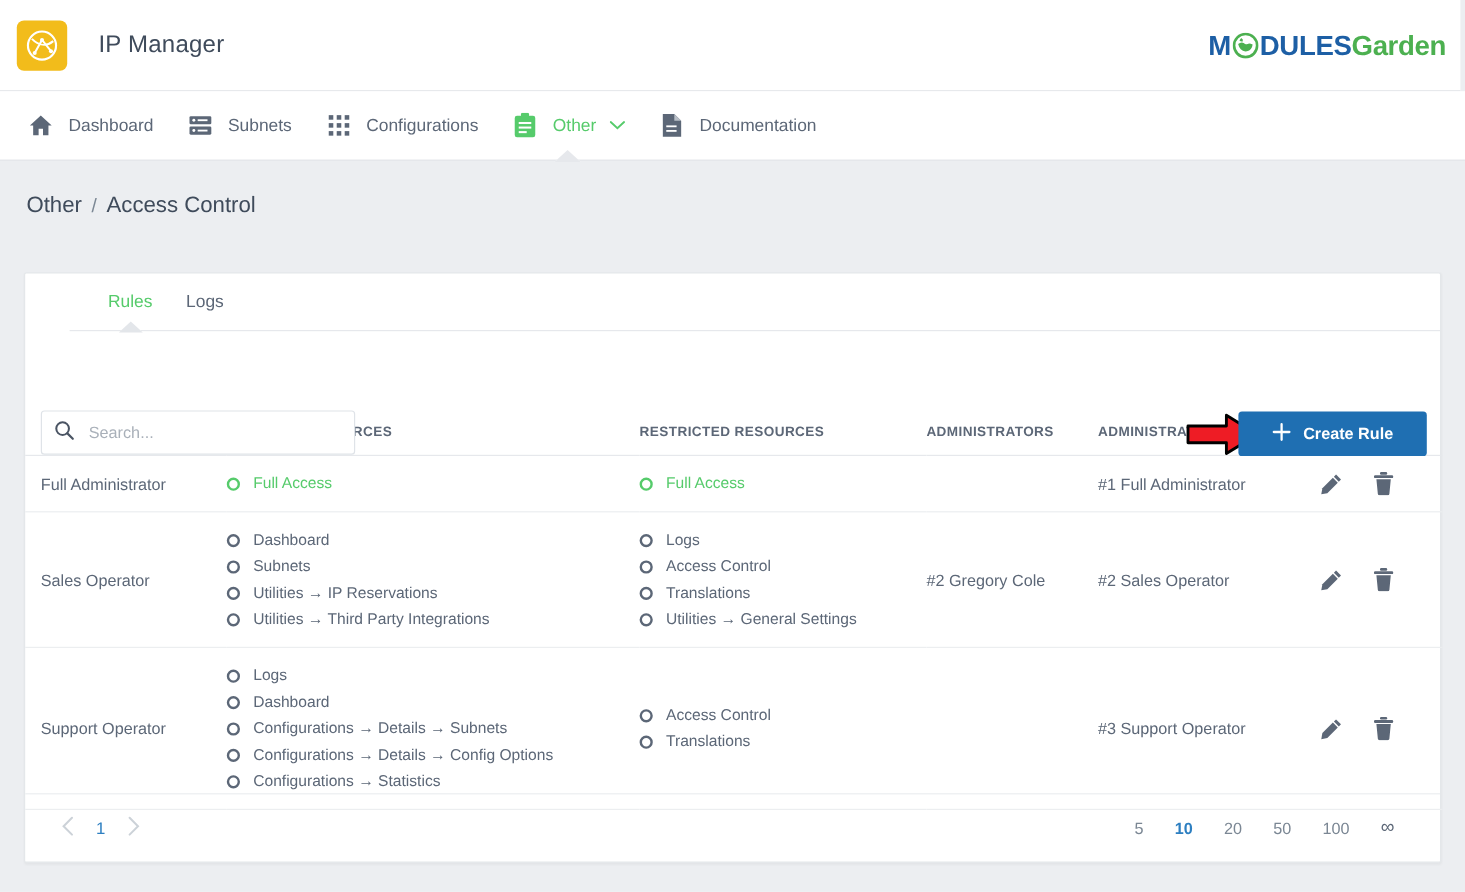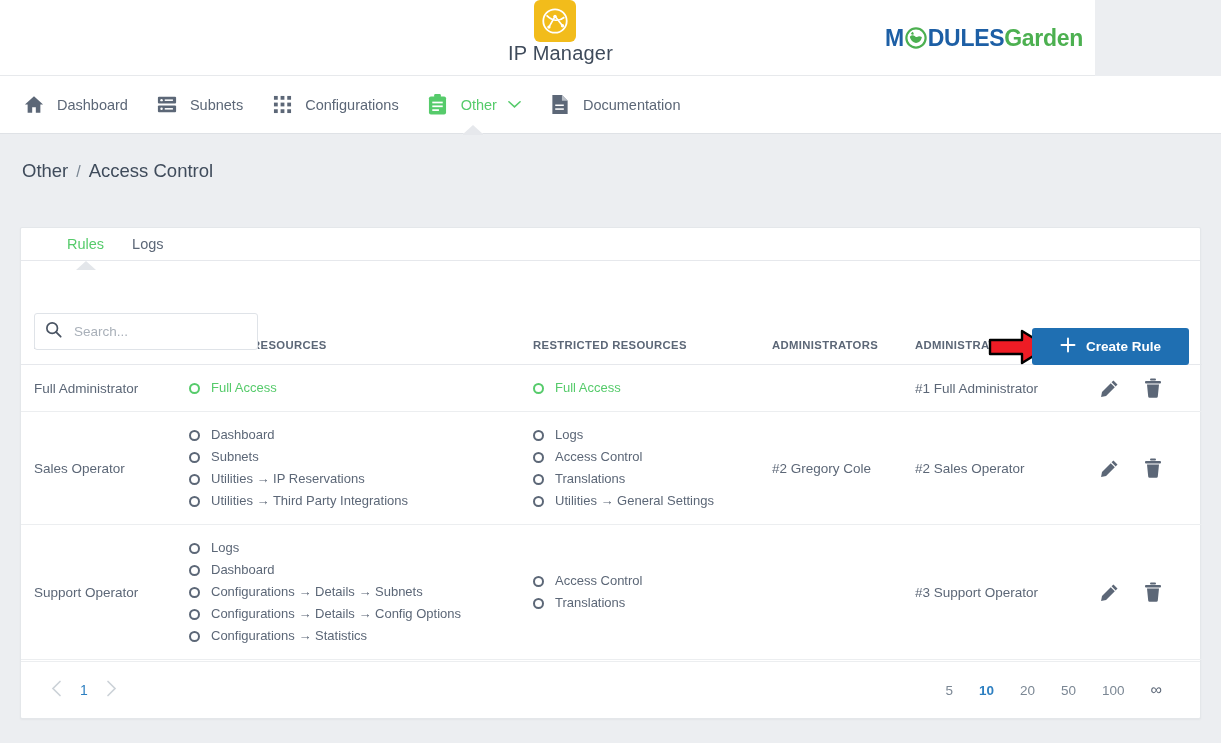--- a/index.html
+++ b/index.html
@@ -7,24 +7,23 @@
     margin: 0; padding: 0;
     width: 1221px; height: 743px;
     background: #eceef1;
     font-family: "Liberation Sans", sans-serif;
     -webkit-font-smoothing: antialiased;
   }
   .page { position: relative; width: 1221px; height: 743px; overflow: hidden; background:#eceef1; }
 
   
   .topbar {
-    position: absolute; top: 0; left: 0; width: 1095px; height: 76px;
+    position: absolute; top: 0; left: 0; width: 1217px; height: 76px;
     background: #ffffff; display: flex; align-items: center;
     border-bottom: 1px solid #e7e9ec;
-    flex-direction: column;
   }
   .brand-logo {
     width: 42px; height: 42px; margin-left: 14px; border-radius: 6px;
     background: #f2bc1b; display: flex; align-items: center; justify-content: center;
     flex: none;
   }
   .brand-title {
     margin-left: 26px; font-size: 20px; color: #3f4b5b; letter-spacing: .2px;
   }
   .mg-logo {
@@ -68,40 +67,40 @@
   }
   .breadcrumb .sep { margin: 0 8px; color: #7b8794; font-size: 16px; }
 
   
   .card {
     position: absolute; top: 227px; left: 20px; width: 1181px; height: 492px;
     background: #ffffff; border: 1px solid #e4e7ea; border-radius: 2px;
     box-shadow: 0 1px 2px rgba(0,0,0,.04);
   }
   .tabs {
-    display: flex; align-items: center; height: 33px; padding-left: 32px;
-    border-bottom: 1px solid #e6e8ec; position: relative;
+    display: flex; align-items: center; height: 48px; padding-left: 18px;
+    border-bottom: 1px solid #e6e8ec; position: relative; margin-left: 37px;
   }
   .tab { font-size: 14.5px; color: #5c6777; padding: 0 14px; cursor: pointer; position: relative; height: 49px; display:flex; align-items:center;}
   .tab.active { color: #56cb6b; }
   .tab-pointer {
     position: absolute; left: 50%; transform: translateX(-50%); bottom: -1px;
     width: 0; height: 0; border-left: 10px solid transparent; border-right: 10px solid transparent;
     border-bottom: 9px solid #ffffff;
   }
   .tab-pointer:after{
     content:""; position:absolute; left:-10px; top:0px;
     width:0;height:0;border-left:10px solid transparent;border-right:10px solid transparent;
     border-bottom:9px solid #e3e6ea; z-index:-1;
   }
 
   
   .toolbar { position: relative; height: 66px; }
   .search-box {
-    position: absolute; left: 13px; top: 52px; width: 224px; height: 37px;
+    position: absolute; left: 13px; top: 66px; width: 262px; height: 37px;
     border: 1px solid #dfe3e8; border-radius: 3px; display: flex; align-items: center;
     padding: 0 10px; background: #fff;
   }
   .search-box input {
     border: none; outline: none; font-size: 13.5px; color: #3f4b5b;
     margin-left: 10px; width: 200px; font-family: "Liberation Sans", sans-serif;
   }
   .search-box input::placeholder { color: #a9b0b9; }
 
   .create-btn {

